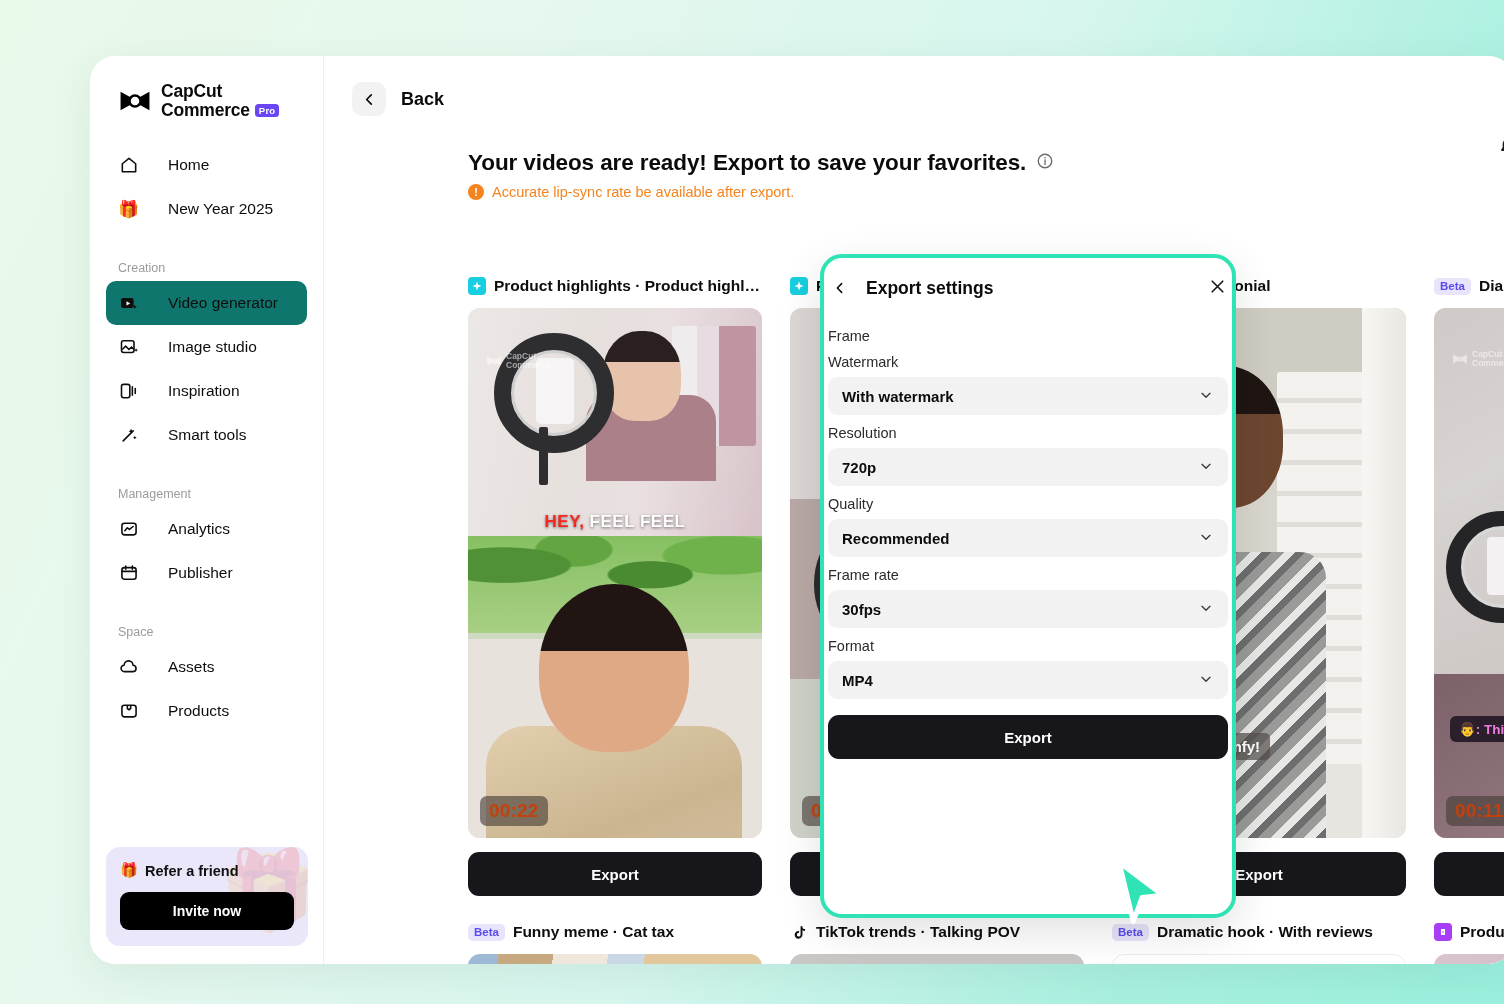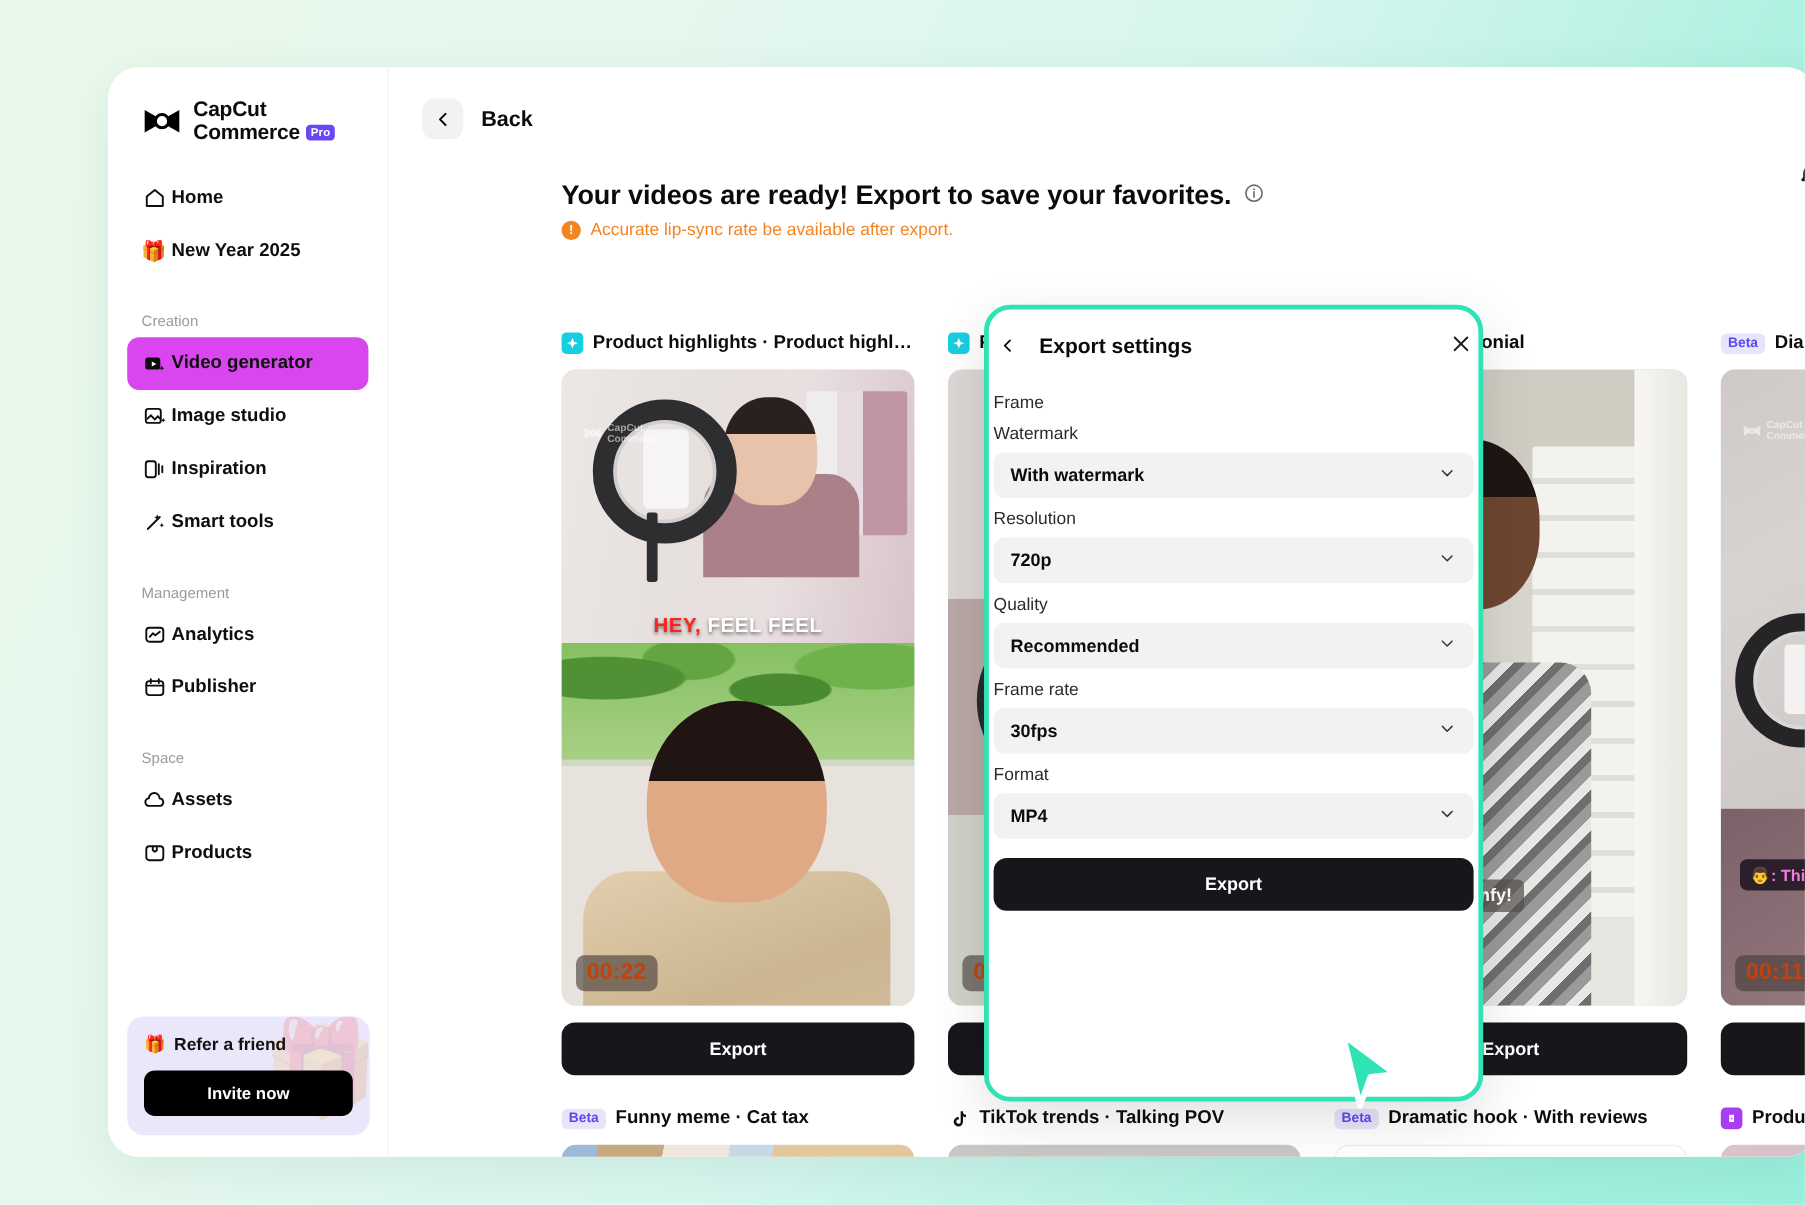--- a/index.html
+++ b/index.html
@@ -37,27 +37,27 @@
   .logo-l1 { font-size: 17.5px; font-weight: 700; color:#0b0b0b; letter-spacing:-.2px; }
   .logo-l2 { font-size: 17.5px; font-weight: 700; color:#0b0b0b; letter-spacing:-.2px; display:flex; align-items:center; gap:5px;}
   .pro-badge {
     background: #6b46f5; color: #fff; font-size: 9.5px; font-weight: 700;
     border-radius: 3.5px; padding: 1.5px 4px; letter-spacing: .2px;
     position: relative; top: 1px;
   }
 
   .nav { margin-top: 24px; }
   .nav-item {
-    display: flex; align-items: center; gap: 4px;
+    display: flex; align-items: center; gap: 29px;
     height: 44px; padding: 0 12px; border-radius: 10px;
     cursor: pointer; color: #0e0e0e;
-    font-size: 15.5px; font-weight: 700;
+    font-size: 15.5px; font-weight: 400;
   }
   .nav-item .ic { width: 21px; height: 21px; flex:0 0 21px; display:flex; align-items:center; justify-content:center; }
-  .nav-item.active { background: #d946ef; }
+  .nav-item.active { background: #0f766e; }
   .nav-group-label {
     font-size: 12.5px; color: #9b9b9b; font-weight: 500;
     padding: 0 12px; margin: 30px 0 6px;
   }
   .emoji-ic { font-size: 17px; line-height:1; }
 
   
   #refer-card {
     position: absolute; left: 16px; bottom: 18px; width: 202px;
     background: #eae7fb; border-radius: 14px; padding: 15px 14px 16px;

